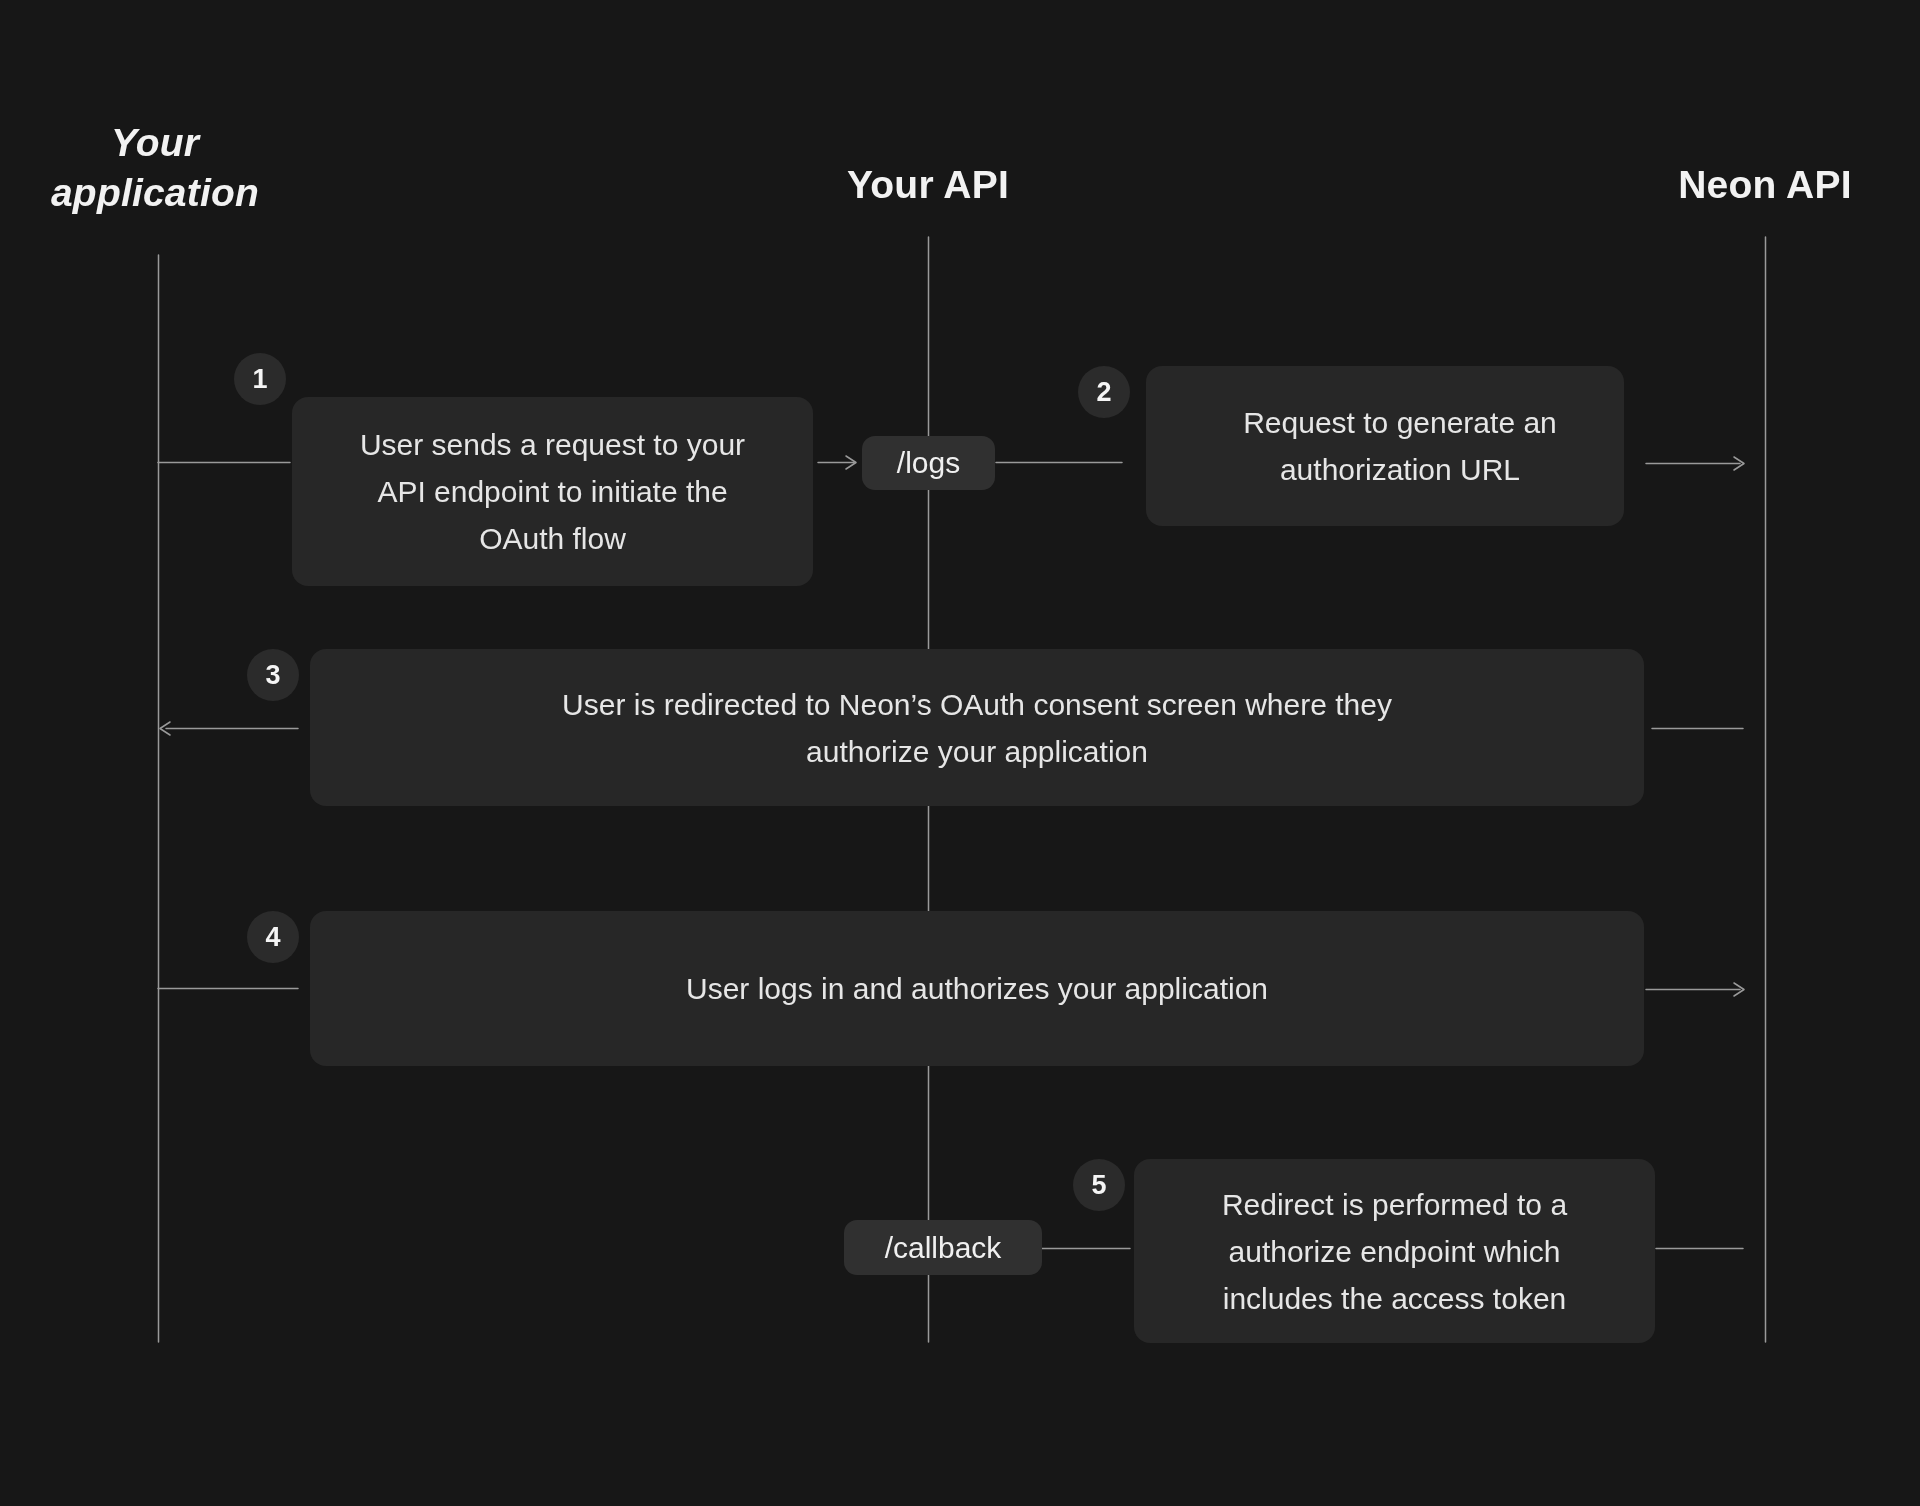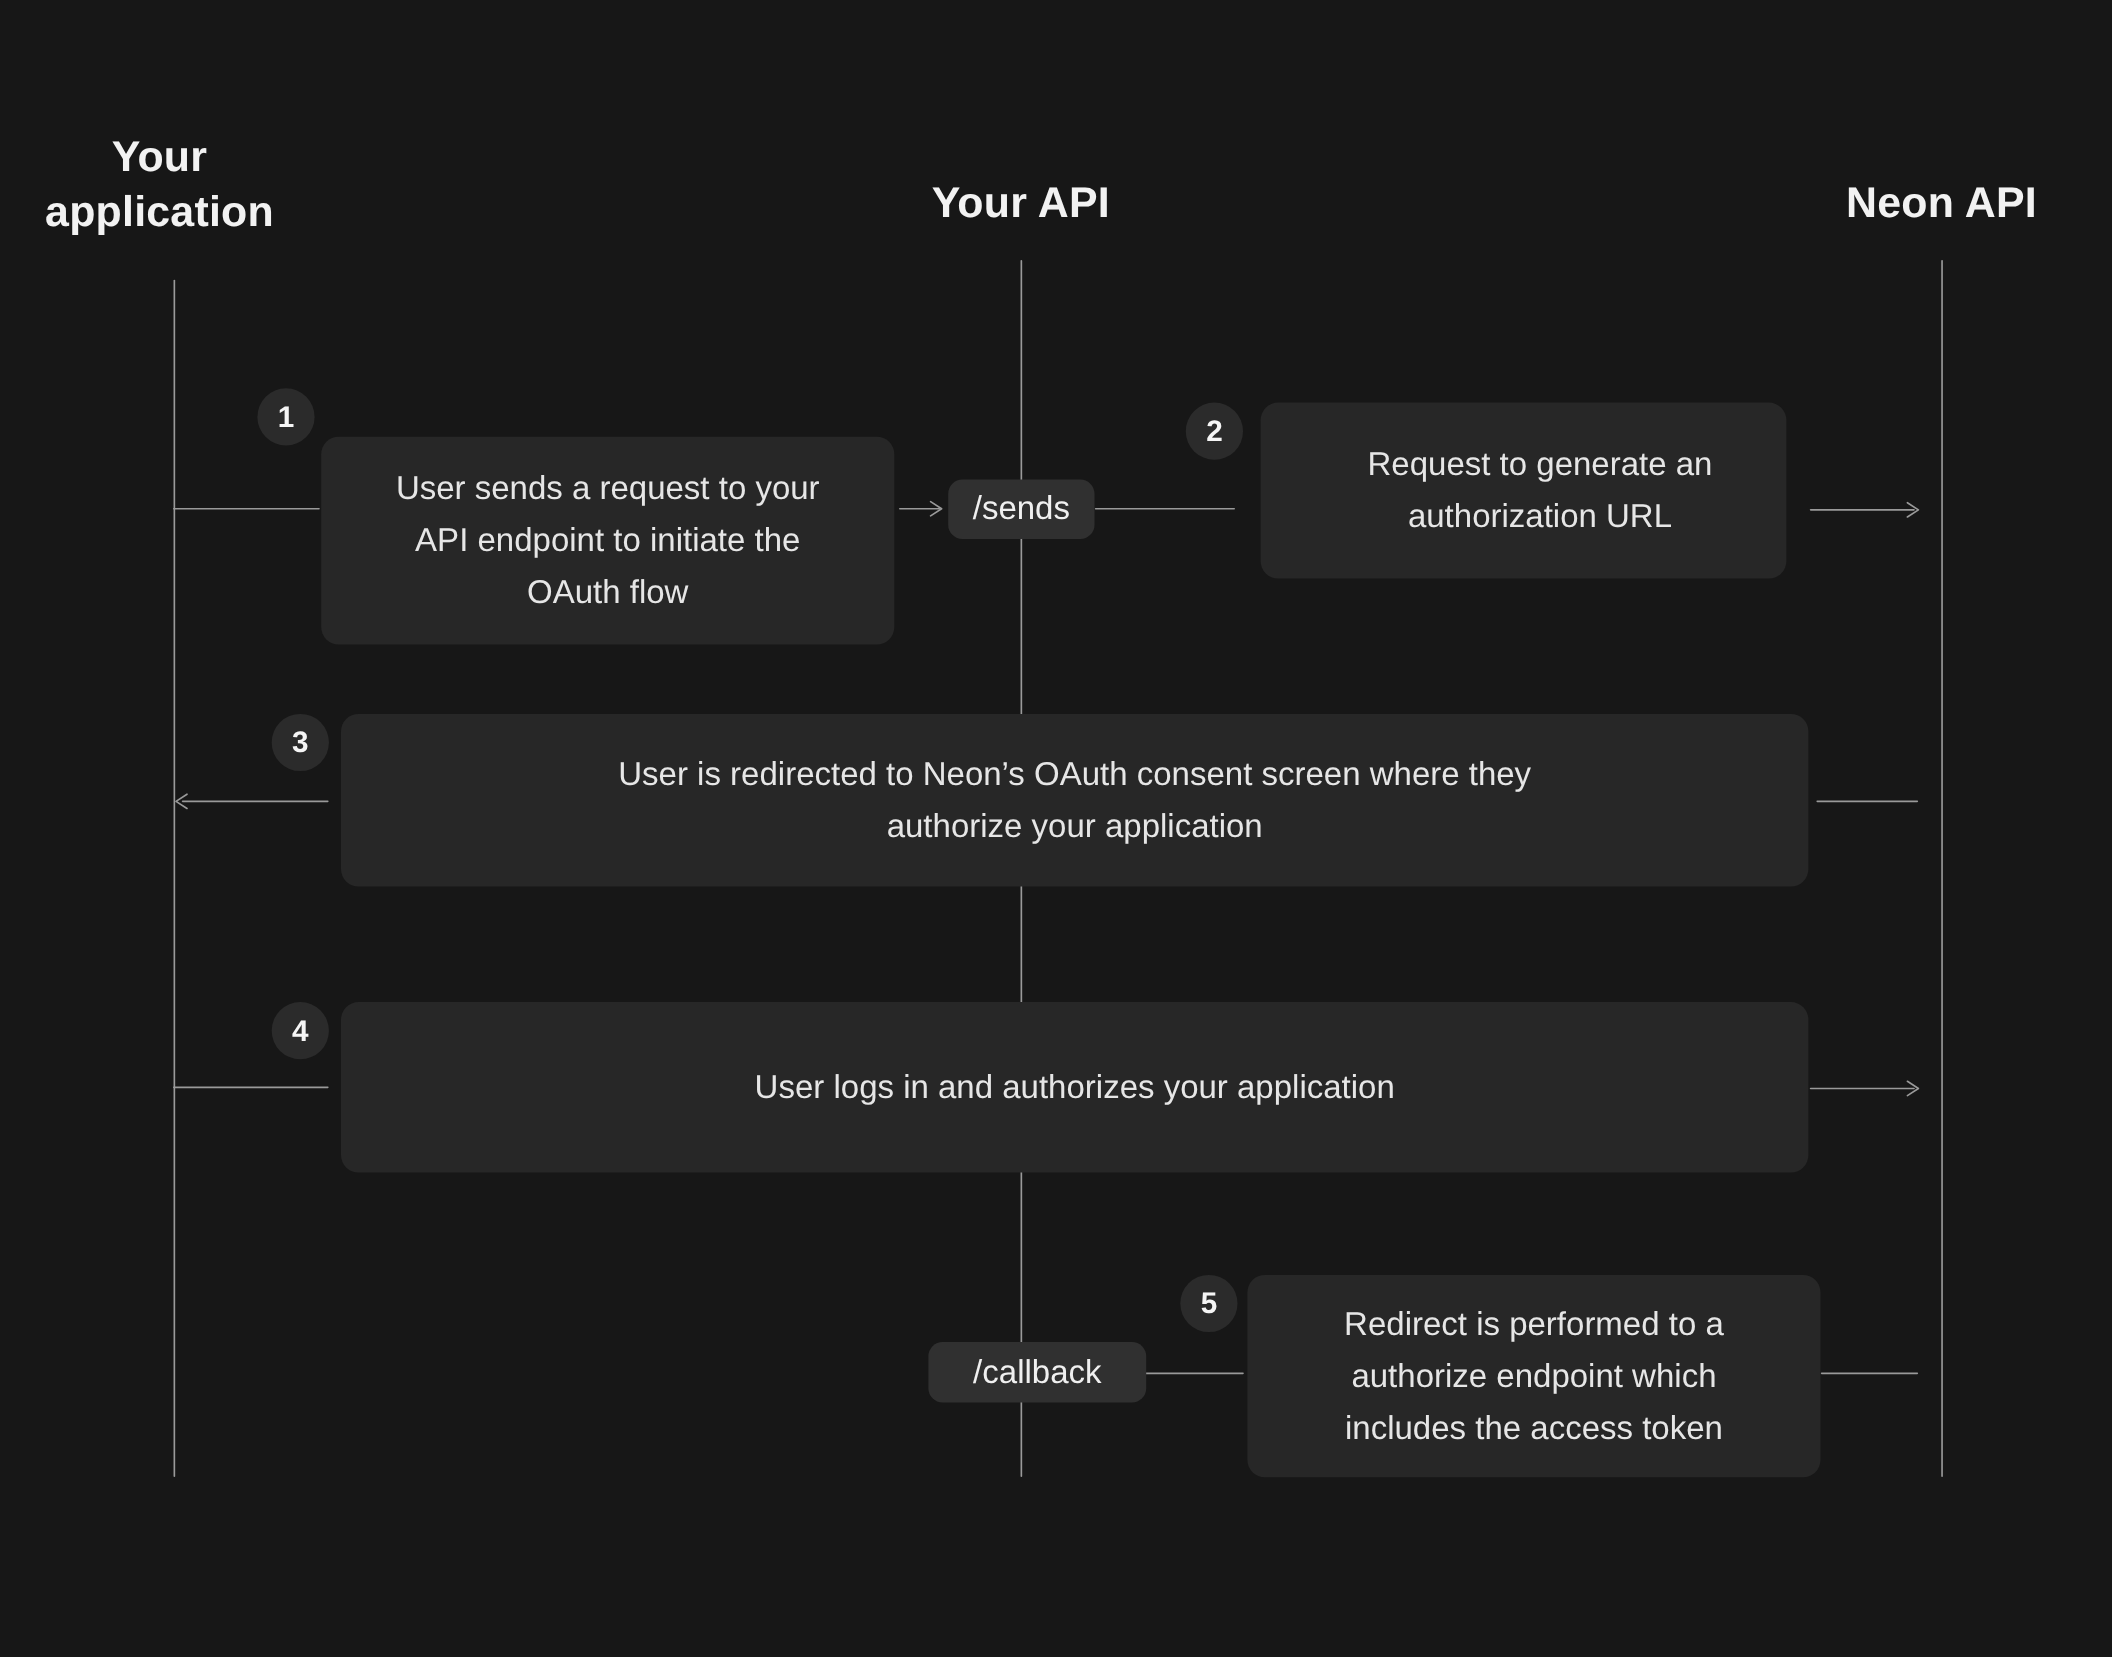--- a/index.html
+++ b/index.html
@@ -64,21 +64,21 @@
     background: #303030;
     border-radius: 13px;
     display: flex;
     align-items: center;
     justify-content: center;
     color: #f0f0f0;
     font-size: 30px;
     font-weight: 400;
   }
   
-  #hdr-app  { left: 20px;   top: 118px; width: 250px; }
+  #hdr-app  { left: 30px;   top: 118px; width: 250px; font-style: italic; }
   #hdr-api  { left: 778px;  top: 160px; width: 300px; }
   #hdr-neon { left: 1615px; top: 160px; width: 300px; }
 
   #badge-1 { left: 234px;  top: 353px; }
   #badge-2 { left: 1078px; top: 366px; }
   #badge-3 { left: 247px;  top: 649px; }
   #badge-4 { left: 247px;  top: 911px; }
   #badge-5 { left: 1073px; top: 1159px; }
 
   #box-1 { left: 292px;  top: 353px; width: 521px;  height: 189px; margin-top: 44px; }
@@ -163,19 +163,19 @@
     <span class="txt">User is redirected to Neon’s OAuth consent screen where they authorize your application</span>
   </div>
   <div class="step-box" id="box-4">
     <span class="txt">User logs in and authorizes your application</span>
   </div>
   <div class="step-box" id="box-5">
     <span class="txt">Redirect is performed to a authorize endpoint which includes the access token</span>
   </div>
 
   <div class="endpoint-pill" id="pill-oauth">
-    <span>/sends</span>
+    <span>/logs</span>
   </div>
   <div class="endpoint-pill" id="pill-callback">
     <span>/callback</span>
   </div>
 
 </div>
 
 </body></html>

